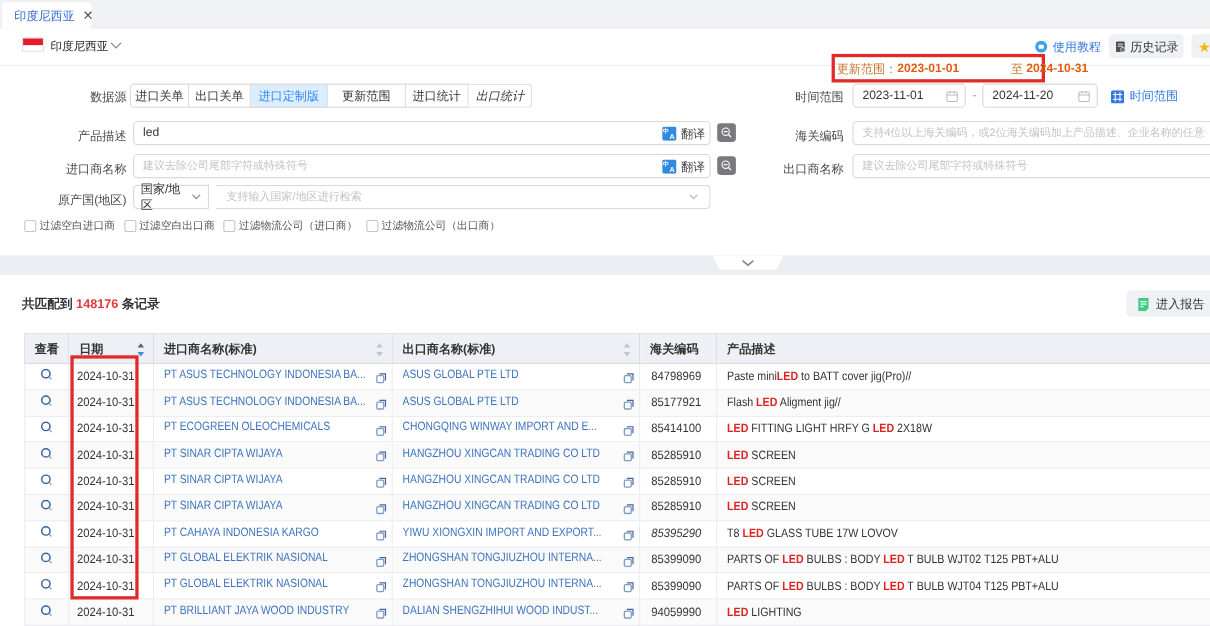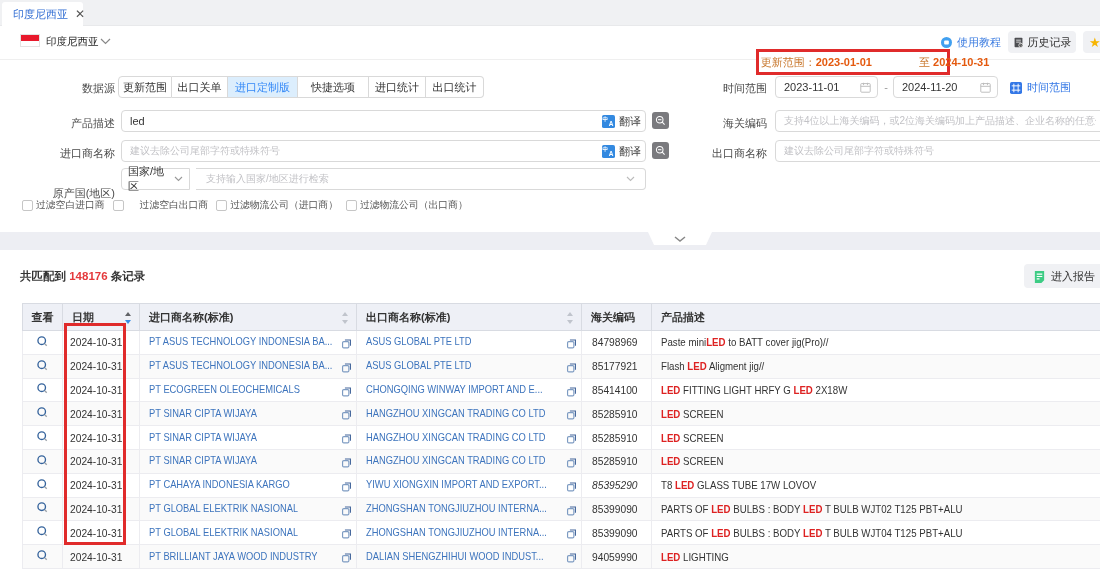--- a/index.html
+++ b/index.html
@@ -122,26 +122,26 @@
 <div class="abs" id="starbtn">★</div>
 <div class="abs" id="updbox">
     <span class="lbl">更新范围：</span>
     <span class="dt">2023-01-01</span>
     <span class="lbl">&nbsp;至&nbsp;</span>
     <span class="dt">2024-10-31</span>
   </div>
 
 <div class="abs flabel" style="left:0;top:81px;width:115px;">数据源</div>
 <div class="abs" id="dsgroup">
-  <div class="b" style="width:54px;">更新范围</div>
+  <div class="b" style="width:54px;">进口关单</div>
   <div class="b" style="width:56px;">出口关单</div>
   <div class="b sel" style="width:70px;">进口定制版</div>
-  <div class="b" style="width:71px;">快捷选项</div>
+  <div class="b" style="width:71px;">更新范围</div>
   <div class="b" style="width:57px;">进口统计</div>
-  <div class="b" style="width:58px;">出口统计</div>
+  <div class="b" style="width:58px;font-style:italic;">出口统计</div>
 </div>
 <div class="abs flabel" style="left:650px;top:81px;width:117px;">时间范围</div>
 <div class="abs inp dateinp" style="left:775px;top:76px;width:103px;">
   <span>2023-11-01</span>
   <svg width="11" height="11" viewBox="0 0 14 14">
       <rect x="1" y="2" width="12" height="11" rx="1" fill="none" stroke="#bbb" stroke-width="1.2"></rect>
       <path d="M1 5.5h12M4.5 1v3M9.5 1v3" stroke="#bbb" stroke-width="1.2"></path>
     </svg>
 </div>
 <div class="abs" style="left:881px;top:81px;width:10px;text-align:center;color:#999;font-size:11px;">-</div>
@@ -201,39 +201,39 @@
       <circle cx="6" cy="6" r="4.2" fill="none" stroke="#fff" stroke-width="1.3"></circle>
       <path d="M3.8 6h4.4" stroke="#fff" stroke-width="1.3"></path>
       <path d="M9.2 9.2l3 3" stroke="#fff" stroke-width="1.4"></path>
     </svg>
 </div>
 <div class="abs flabel" style="left:650px;top:146px;width:117px;">出口商名称</div>
 <div class="abs inp" style="left:775px;top:140px;width:330px;height:22px;padding:0 8px;">
   <span class="ph">建议去除公司尾部字符或特殊符号</span>
 </div>
 
-<div class="abs flabel" style="left:0;top:186px;width:115px;">原产国(地区)</div>
+<div class="abs flabel" style="left:0;top:174px;width:115px;">原产国(地区)</div>
 <div class="abs inp" style="left:121px;top:168px;width:69px;height:22px;padding:0 6px;justify-content:space-between;border-radius:4px 0 0 4px;">
   <span style="font-size:11px;color:#333;">国家/地区</span>
   <svg width="9" height="6" viewBox="0 0 9 6" style="flex:none;">
       <path d="M1 1l3.5 3.5L8 1" stroke="#999" stroke-width="1.1" fill="none"></path>
     </svg>
 </div>
 <div class="abs inp" style="left:196px;top:168px;width:450px;height:22px;padding:0 10px;justify-content:space-between;border-left:none;border-radius:0 4px 4px 0;">
   <span class="ph">支持输入国家/地区进行检索</span>
   <svg width="9" height="6" viewBox="0 0 9 6" style="flex:none;">
       <path d="M1 1l3.5 3.5L8 1" stroke="#bbb" stroke-width="1.1" fill="none"></path>
     </svg>
 </div>
 
 <div class="abs" style="left:22px;top:199px;display:flex;align-items:center;">
   <span class="cb"></span>
     <span class="cblbl" style="margin-left:3px;">过滤空白进口商</span>
   <span class="cb" style="margin-left:8px;"></span>
-    <span class="cblbl" style="margin-left:16px;">过滤空白出口商</span>
+    <span class="cblbl" style="margin-left:3px;">过滤空白出口商</span>
   <span class="cb" style="margin-left:8px;"></span>
     <span class="cblbl" style="margin-left:3px;">过滤物流公司（进口商）</span>
   <span class="cb" style="margin-left:8px;"></span>
     <span class="cblbl" style="margin-left:3px;">过滤物流公司（出口商）</span>
 </div>
 
 <div class="abs" id="band"></div>
 <div class="abs" id="notch">
   <svg width="64" height="14" viewBox="0 0 64 14">
       <path d="M0 0h64l-6 13H6z" fill="#fff"></path>

